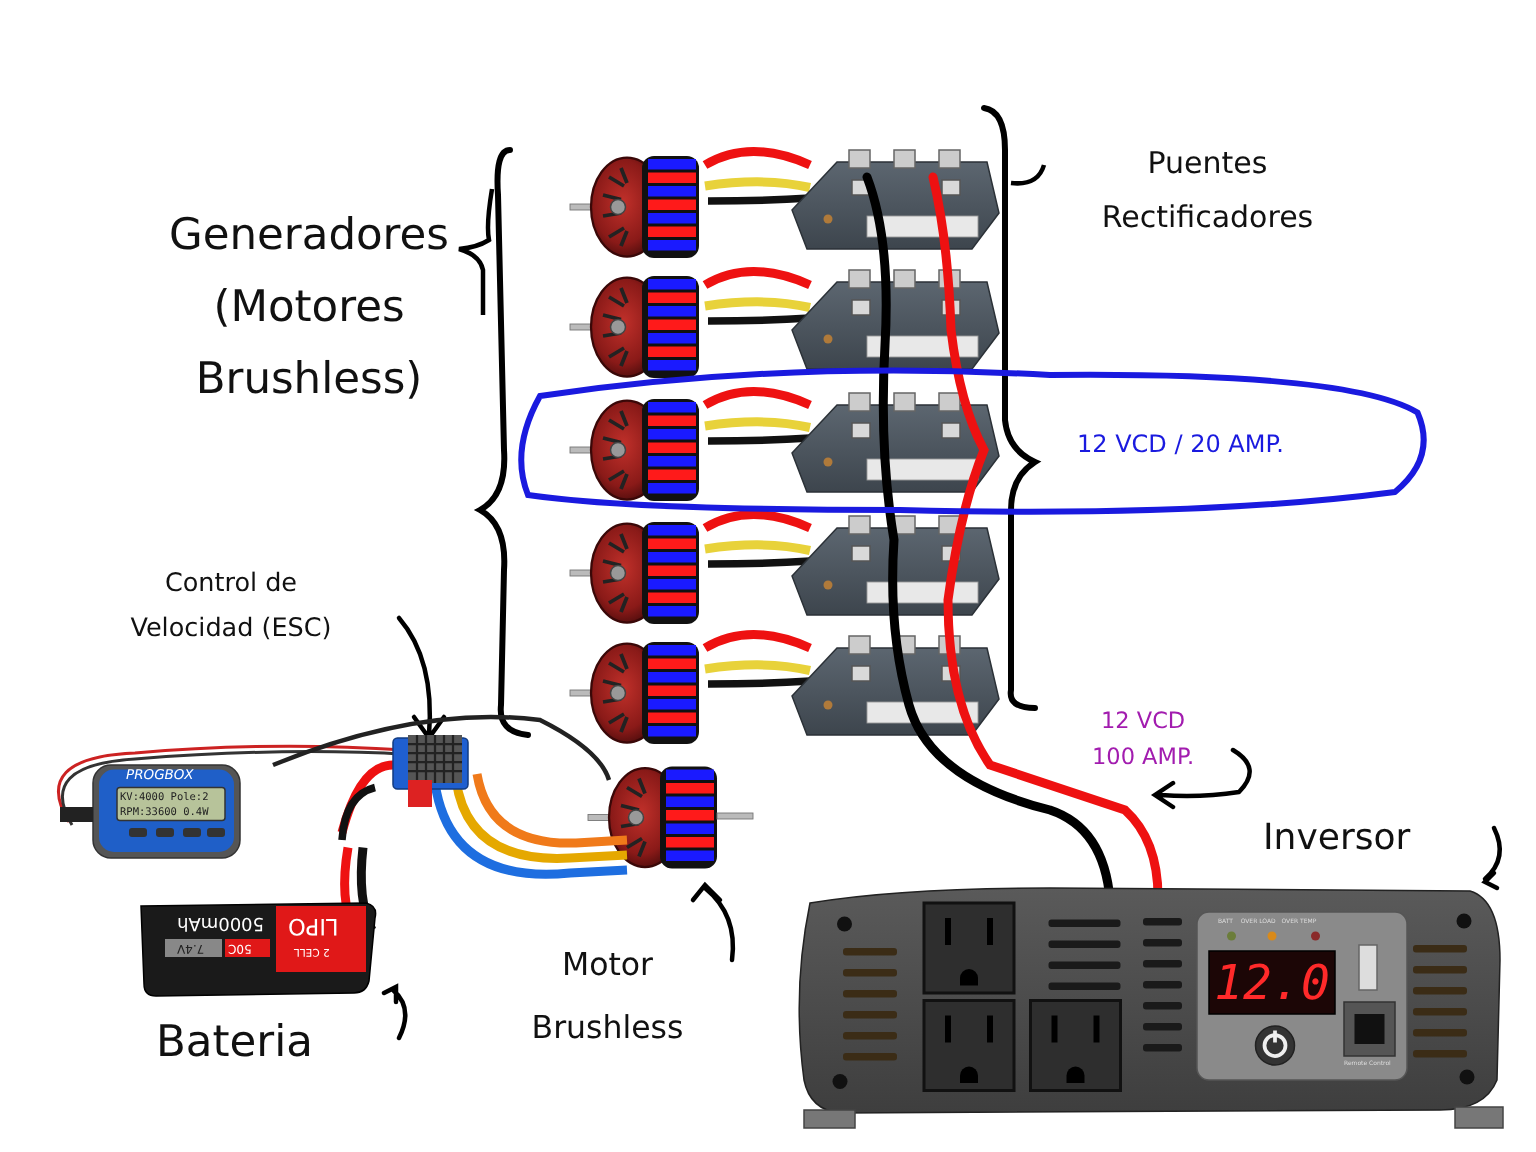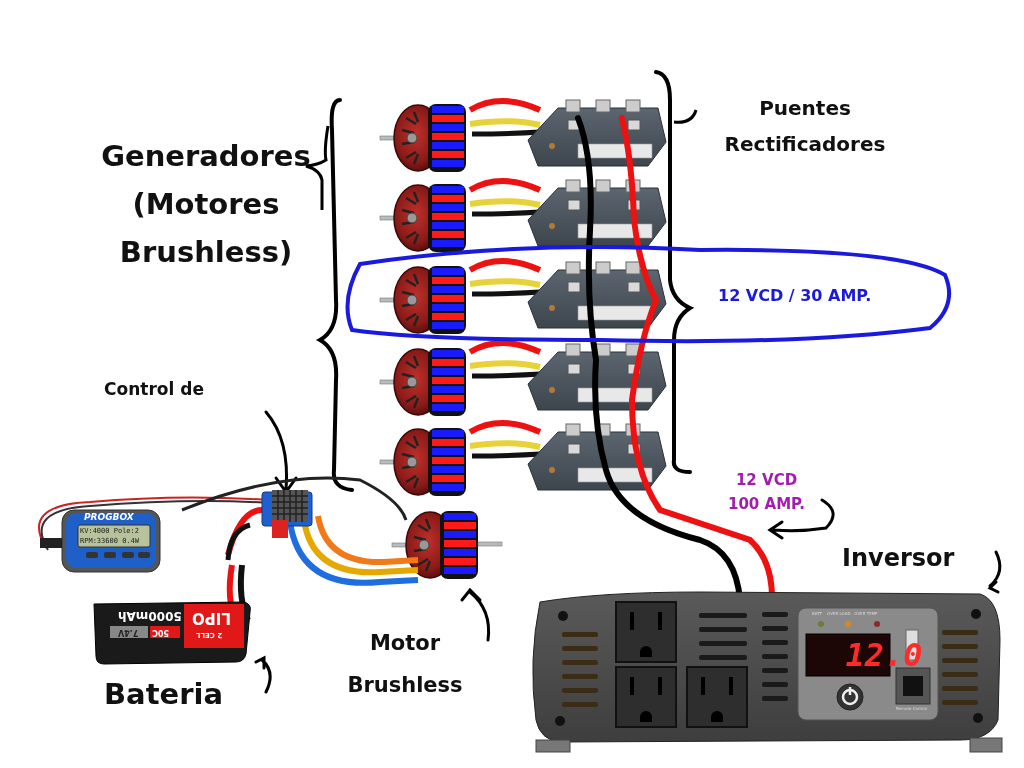--- a/index.html
+++ b/index.html
@@ -1,17 +1,17 @@
 <!DOCTYPE html>
 <html><head>
 <meta charset="utf-8">
 <style>
   html,body{margin:0;padding:0;background:#fff;}
   body{width:1024px;height:768px;position:relative;overflow:hidden;font-family:"DejaVu Sans",sans-serif;}
-  .lbl{position:absolute;font-family:"DejaVu Sans",sans-serif;font-weight:bold;color:#111;text-align:center;line-height:1.25;white-space:nowrap;}
+  .lbl{position:absolute;font-family:"DejaVu Sans",sans-serif;font-weight:normal;color:#111;text-align:center;line-height:1.25;white-space:nowrap;}
   svg.stage{position:absolute;left:0;top:0;}
   .lcd-text{font-family:"DejaVu Sans Mono",monospace;}
 </style>
 </head>
 <body>
 
 <svg class="stage" width="1024" height="768" viewBox="0 0 1024 768">
   <defs>
     <radialGradient id="motorRed" cx="0.45" cy="0.45" r="0.6">
       <stop offset="0" stop-color="#c0302a"></stop>
@@ -228,29 +228,30 @@
   <div>Generadores</div>
   <div>(Motores</div>
   <div>Brushless)</div>
 </div>
 
 <div class="lbl" style="left:710px;top:90px;font-size:20px;line-height:36px;width:190px;">
   <div>Puentes</div>
   <div>Rectificadores</div>
 </div>
 
-<div class="lbl" style="left:718px;top:286px;font-size:16px;color:#1a1adf;">12 VCD / 30 AMP.</div>
+<div class="lbl" style="left:718px;top:286px;font-size:16px;color:#1a1adf;">12 VCD / 20 AMP.</div>
 
 <div class="lbl" style="left:728px;top:468px;font-size:15px;line-height:24px;color:#a21caf;">
   <div>12 VCD</div>
   <div>100 AMP.</div>
 </div>
 
 <div class="lbl" style="left:52px;top:374px;font-size:17px;line-height:30px;width:204px;">
   <div>Control de</div>
+  <div>Velocidad (ESC)</div>
 </div>
 
 <div class="lbl" style="left:330px;top:622px;font-size:21px;line-height:42px;width:150px;">
   <div>Motor</div>
   <div>Brushless</div>
 </div>
 
 <div class="lbl" style="left:104px;top:676px;font-size:29px;">Bateria</div>
 
 <div class="lbl" style="left:842px;top:543px;font-size:24px;">Inversor</div>
@@ -260,19 +261,19 @@
   <div>KV:4000 Pole:2</div>
   <div>RPM:33600 0.4W</div>
 </div>
 
 <div class="lbl" style="left:192px;top:608px;font-size:15px;color:#fff;transform:rotate(180deg);">LIPO</div>
 <div class="lbl" style="left:196px;top:630px;font-size:7px;color:#fff;transform:rotate(180deg);">2 CELL</div>
 <div class="lbl" style="left:118px;top:608px;font-size:12px;color:#fff;transform:rotate(180deg);">5000mAh</div>
 <div class="lbl" style="left:152px;top:627px;font-size:8px;color:#fff;transform:rotate(180deg);">50C</div>
 <div class="lbl" style="left:118px;top:627px;font-size:8px;color:#222;transform:rotate(180deg);">7.4V</div>
 
-<div class="lbl lcd-text" style="left:808px;top:634px;width:80px;font-size:32px;line-height:42px;color:#ff2a2a;font-style:italic;padding-left:36px;">12.0</div>
+<div class="lbl lcd-text" style="left:808px;top:634px;width:80px;font-size:32px;line-height:42px;color:#ff2a2a;font-style:italic;">12.0</div>
 <div class="lbl" style="left:812px;top:611px;font-size:4px;color:#ddd;font-weight:normal;">
   <span>BATT</span>&nbsp;&nbsp;&nbsp;
   <span>OVER LOAD</span>&nbsp;&nbsp;
   <span>OVER TEMP</span>
 </div>
 <div class="lbl" style="left:896px;top:706px;font-size:4px;color:#ddd;font-weight:normal;">Remote Control</div>
 
 </body></html>

